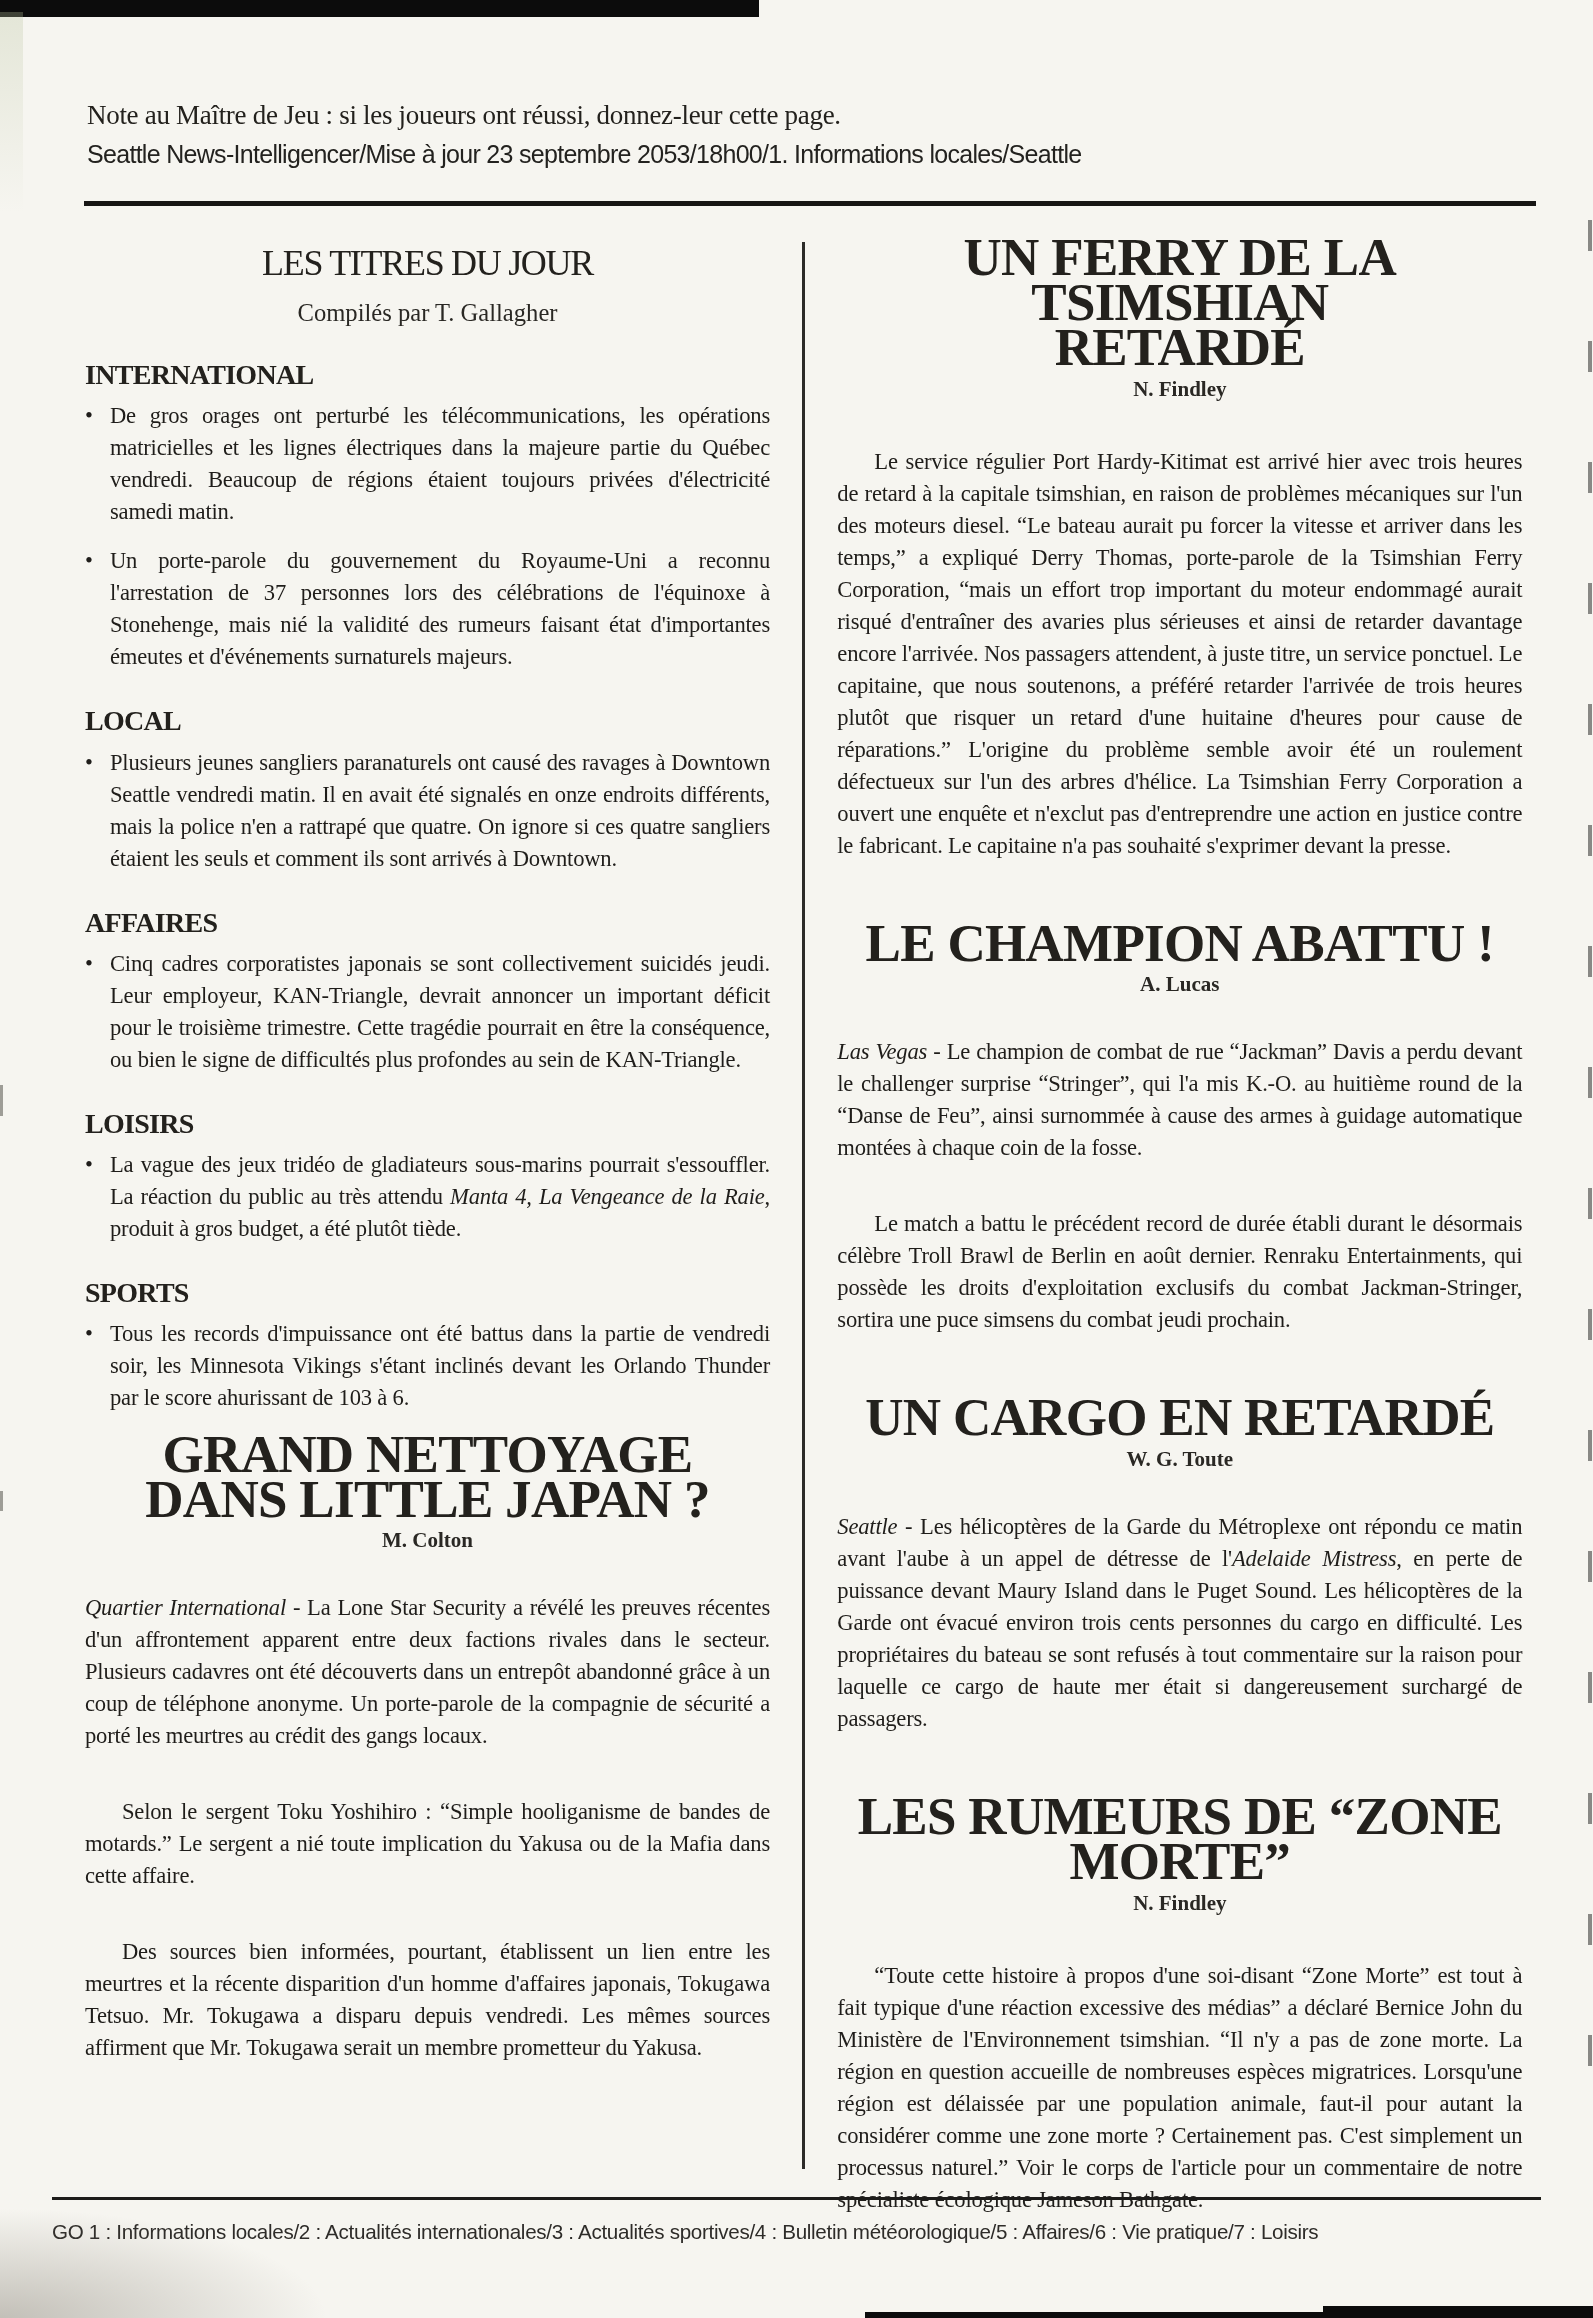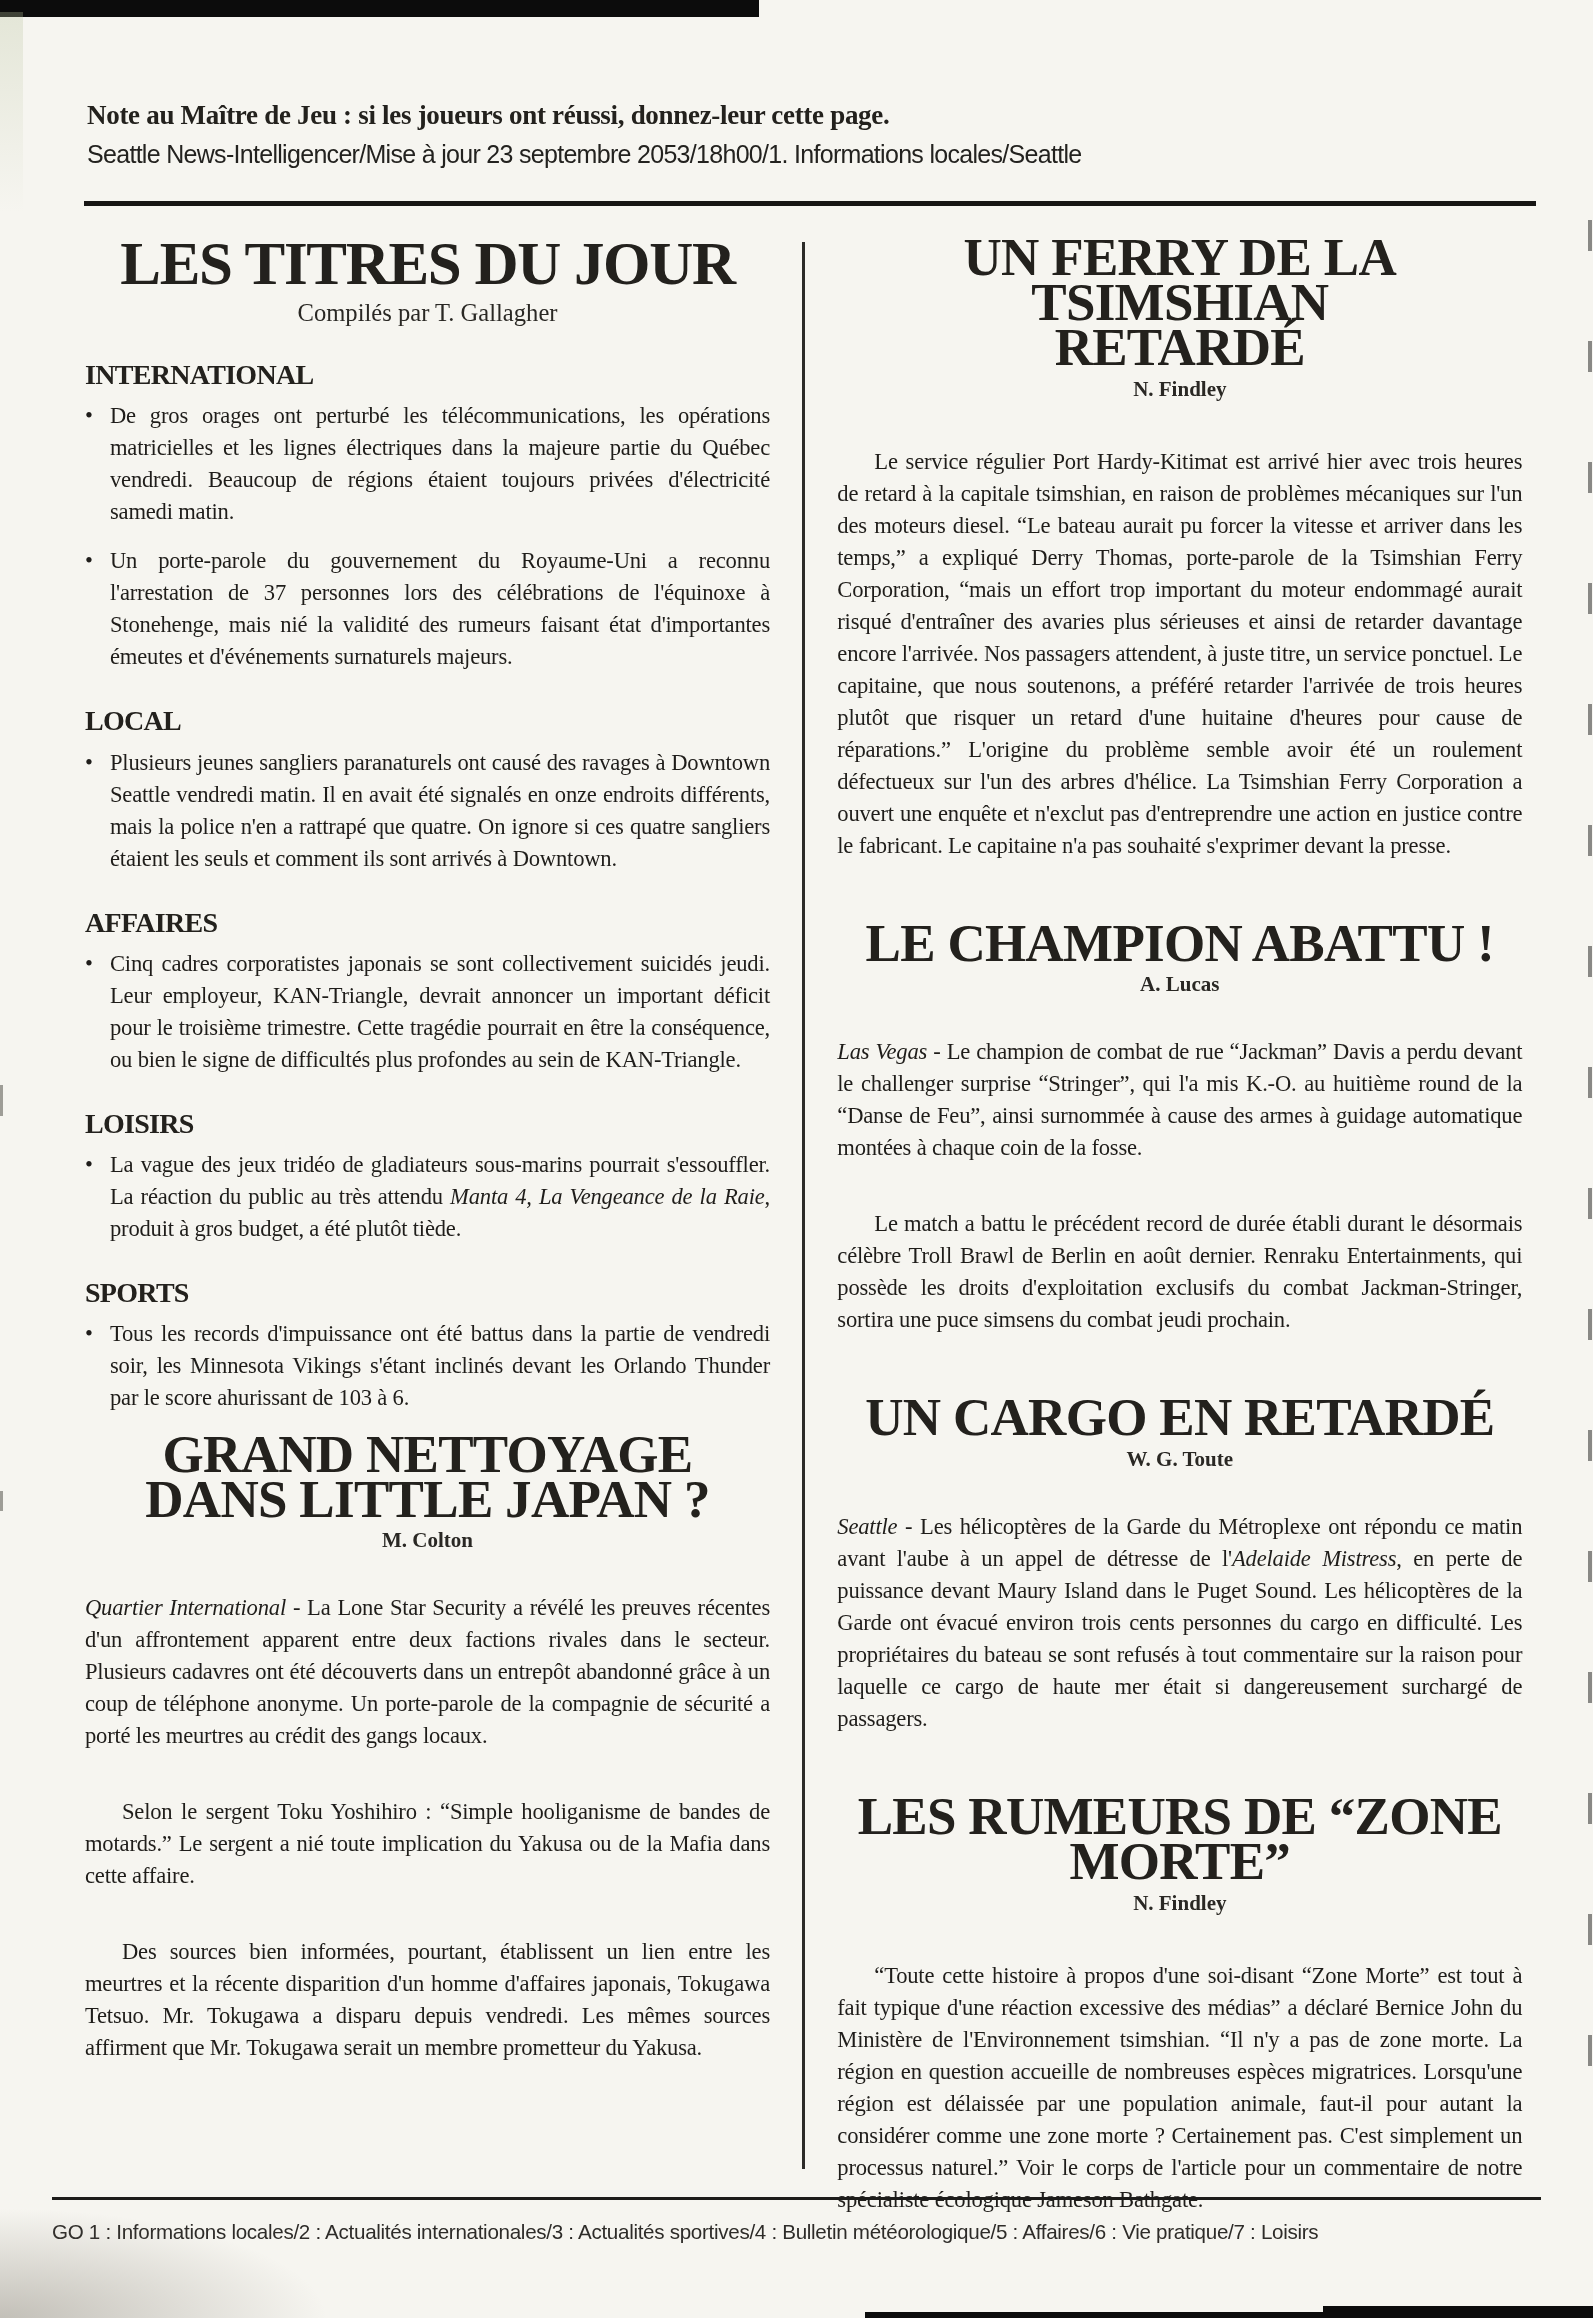--- a/index.html
+++ b/index.html
@@ -28,39 +28,39 @@
     background:radial-gradient(ellipse at 0% 100%, rgba(110,104,92,.38), transparent 62%);}
   .corner-tint{position:absolute;top:12px;left:0;width:22.6px;height:200px;
     background:linear-gradient(180deg, rgba(185,195,158,.30), transparent);}
   .edge-marks{position:absolute;right:0.7px;top:220px;height:1930px;width:4px;
     background:repeating-linear-gradient(to bottom,#40403e 0 31px,transparent 31px 121px);opacity:.6;}
   .left-edge-mark{position:absolute;left:0;width:2.7px;height:31px;background:#55534e;opacity:.55;}
 
   
   .gm-note{
     margin:100px 0 0 87px;
-    font-size:27px;font-weight:700;letter-spacing:-0.3px;
+    font-size:27px;font-weight:400;letter-spacing:-0.3px;
     color:var(--heading-ink);
   }
   .masthead{
     margin:9.3px 0 0 87px;
     font-family:"Liberation Sans", sans-serif;
     font-size:25px;letter-spacing:-0.7px;color:#23221f;
   }
   .rule-top{margin:32px 0 0 84px;width:1452px;height:4.7px;background:#171614;}
 
   
   .columns{display:flex;align-items:flex-start;margin-top:29px;padding-left:85px;}
   .col-left{width:685px;}
   .col-divider{width:3.3px;height:1927px;background:#2c2b28;margin:6.7px 32px 0 32px;}
   .col-right{width:685px;}
 
   .digest-title{
     text-align:center;
-    font-size:61px;font-weight:700;letter-spacing:-1.3px;
+    font-size:36px;font-weight:400;letter-spacing:-1.3px;
     color:var(--heading-ink);line-height:57px;
   }
   .digest-byline{text-align:center;font-size:24.6px;margin-top:6.7px;color:#2a2824;}
 
   .section-heading{
     font-size:28px;font-weight:700;letter-spacing:-0.7px;
     margin:32px 0 9.3px 0;color:var(--heading-ink);
   }
   .bullet-item{display:flex;margin:0 0 17.3px 0;}
   .bullet-marker{width:25px;font-size:22.6px;line-height:32px;}

